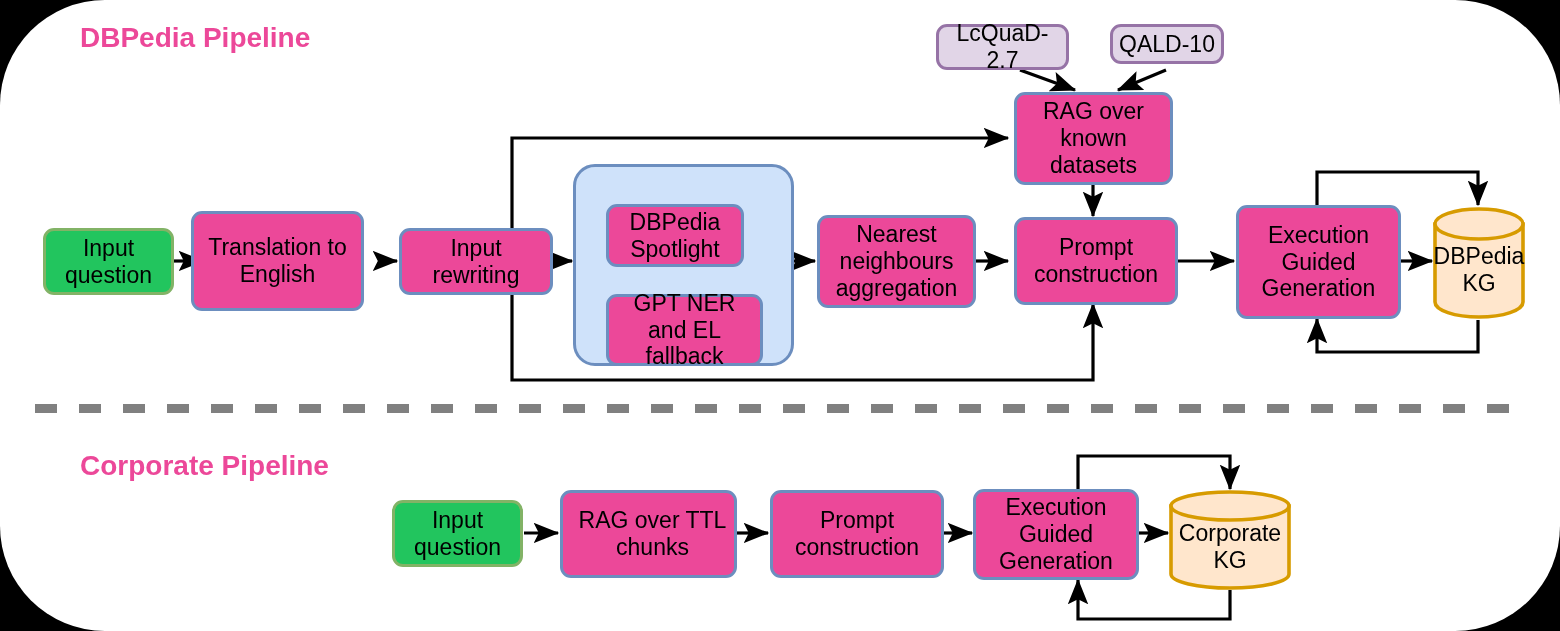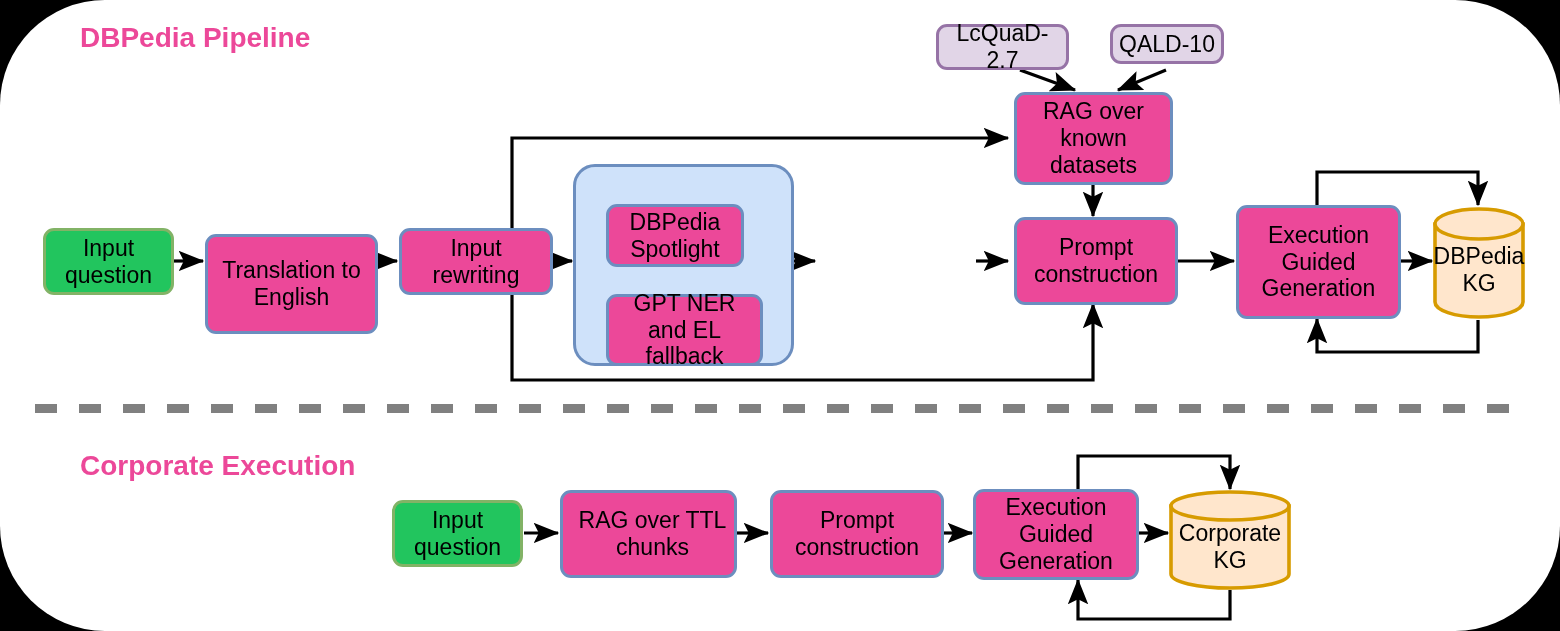--- a/index.html
+++ b/index.html
@@ -138,30 +138,31 @@
 
       <path d="M1078,490 L1078,456 L1230,456 L1230,489"></path>
       <path d="M1230,590 L1230,619 L1078,619 L1078,580"></path>
     </g>
   </svg>
 
   <div class="section-title" style="left:80px; top:22px;">DBPedia Pipeline</div>
 
   <div class="node green" style="left:43px; top:228px; width:131px; height:67px;">Input question</div>
 
-  <div class="node blue" style="left:205px; top:211px; width:173px; height:100px;margin-top:23px;">Translation to English</div>
+  <div class="node blue" style="left:191px; top:211px; width:173px; height:100px;">Translation to English</div>
 
   <div class="node blue" style="left:399px; top:228px; width:154px; height:67px;">Input rewriting</div>
 
   <div class="group-box" style="left:573px; top:164px; width:221px; height:202px;"></div>
 
   <div class="node blue" style="left:606px; top:164px; width:138px; height:63px;margin-top:40px;">DBPedia Spotlight</div>
 
   <div class="node blue" style="left:606px; top:278px; width:157px; height:72px;margin-top:16px;">GPT NER and EL fallback</div>
 
+  <div class="node blue" style="left:817px; top:215px; width:159px; height:93px;">Nearest neighbours aggregation</div>
 
   <div class="node purple" style="left:936px; top:24px; width:133px; height:46px;">LcQuaD-2.7</div>
 
   <div class="node purple" style="left:1110px; top:24px; width:114px; height:40px;">QALD-10</div>
 
   <div class="node blue" style="left:1014px; top:92px; width:159px; height:93px;">RAG over known datasets</div>
 
   <div class="node blue" style="left:1014px; top:217px; width:164px; height:88px;">Prompt construction</div>
 
   <div class="node blue" style="left:1236px; top:205px; width:165px; height:114px;">Execution Guided Generation</div>
@@ -173,21 +174,21 @@
     </svg>
     <div class="cyl-label">DBPedia KG</div>
   </div>
 
   <div class="divider">
     <svg width="1490" height="9" viewBox="0 0 1490 9">
       <line x1="0" y1="4.5" x2="1490" y2="4.5" stroke="#808080" stroke-width="9" stroke-dasharray="22 22"></line>
     </svg>
   </div>
 
-  <div class="section-title" style="left:80px; top:450px;">Corporate Execution</div>
+  <div class="section-title" style="left:80px; top:450px;">Corporate Pipeline</div>
 
   <div class="node green" style="left:392px; top:500px; width:131px; height:67px;">Input question</div>
 
   <div class="node blue" style="left:560px; top:490px; width:177px; height:88px;padding-left:12px;">RAG over TTL chunks</div>
 
   <div class="node blue" style="left:770px; top:490px; width:174px; height:88px;">Prompt construction</div>
 
   <div class="node blue" style="left:973px; top:489px; width:166px; height:91px;">Execution Guided Generation</div>
 
   <div class="cyl" style="left:1168px; top:490px; width:124px; height:100px;">

